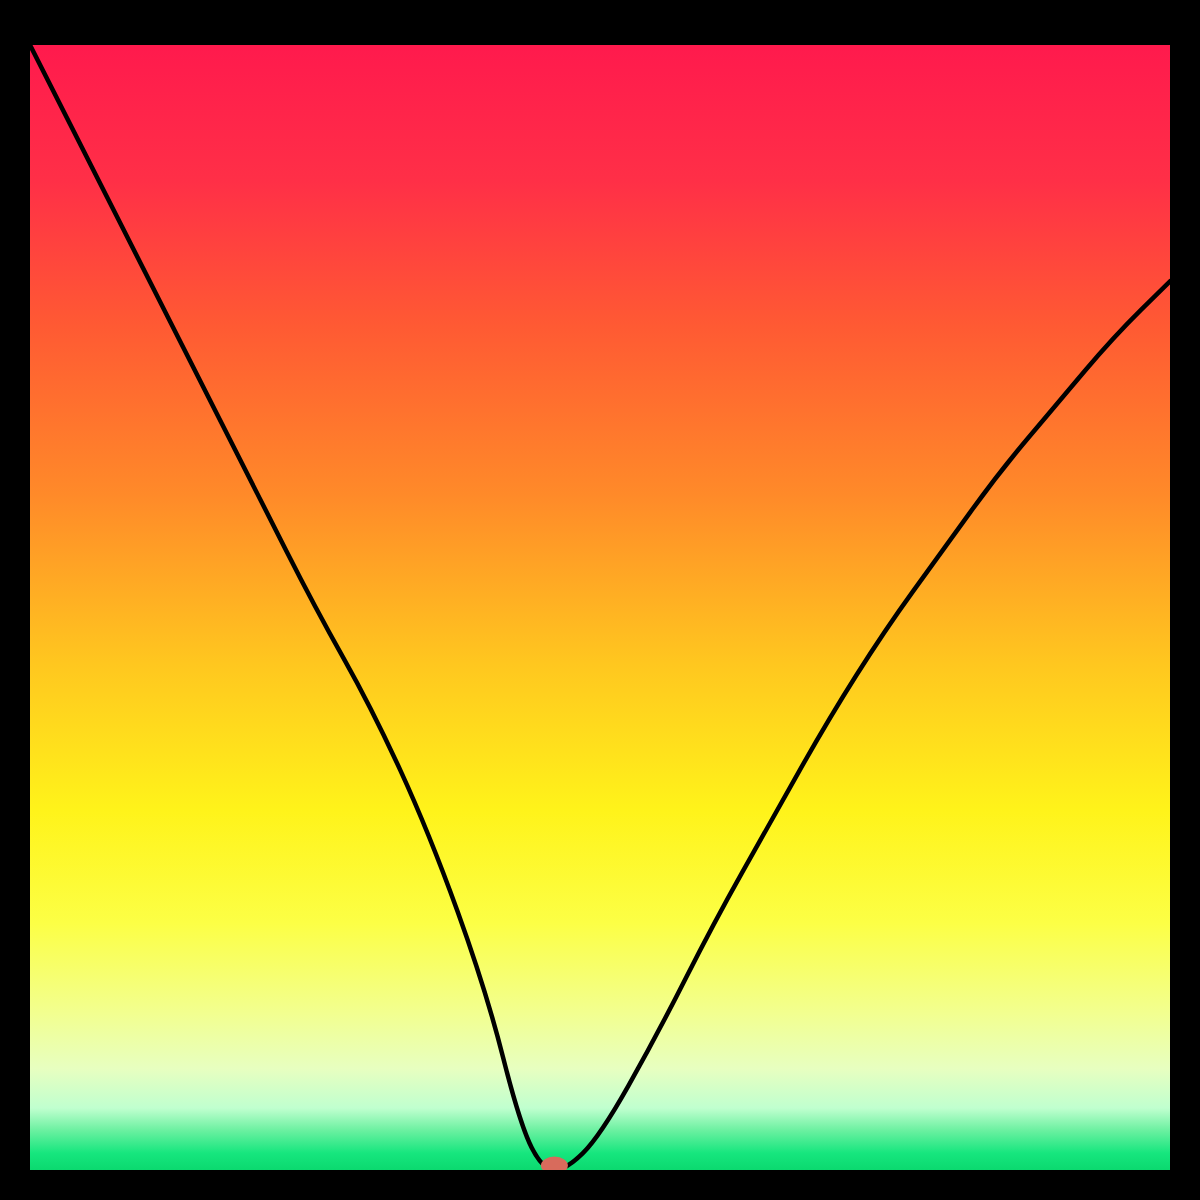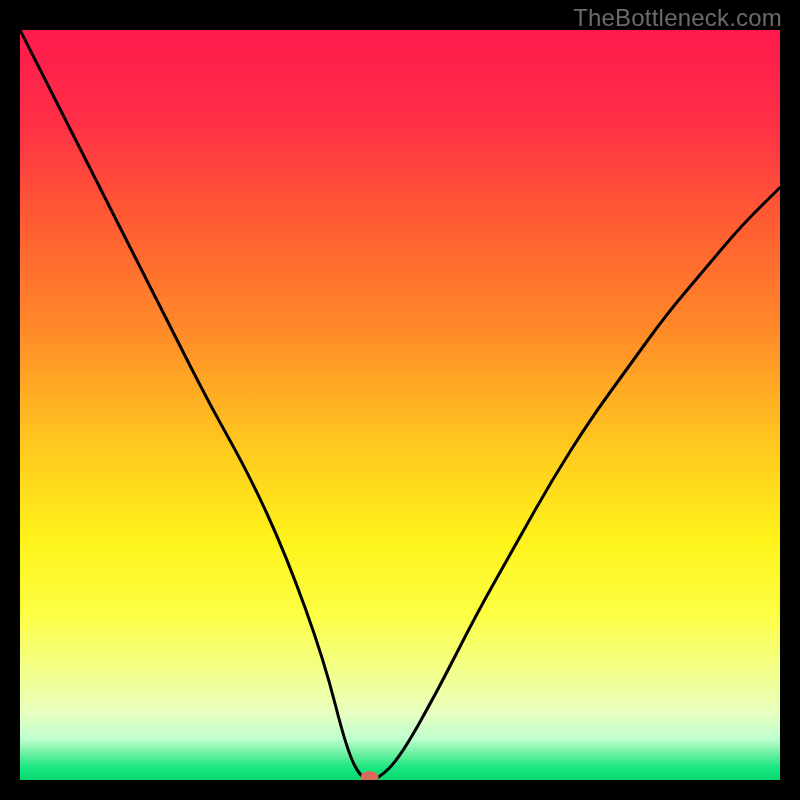--- a/index.html
+++ b/index.html
@@ -34,21 +34,20 @@
     height: 750px;
   }
   .plot-area svg {
     display: block;
   }
 </style>
 </head>
 <body>
 
 <div class="frame">
-  <div class="watermark">TheBottleneck.com</div>
   <div class="plot-area">
     <svg id="chart-svg" width="760" height="750" viewBox="0 0 760 750" preserveAspectRatio="none">
         <defs>
           <linearGradient id="bg-grad" x1="0" y1="0" x2="0" y2="1">
             <stop offset="0%" stop-color="#ff1a4d"></stop>
             <stop offset="12%" stop-color="#ff2f47"></stop>
             <stop offset="25%" stop-color="#ff5a33"></stop>
             <stop offset="40%" stop-color="#ff8a29"></stop>
             <stop offset="55.00000000000001%" stop-color="#ffc71f"></stop>
             <stop offset="68%" stop-color="#fff31a"></stop>

